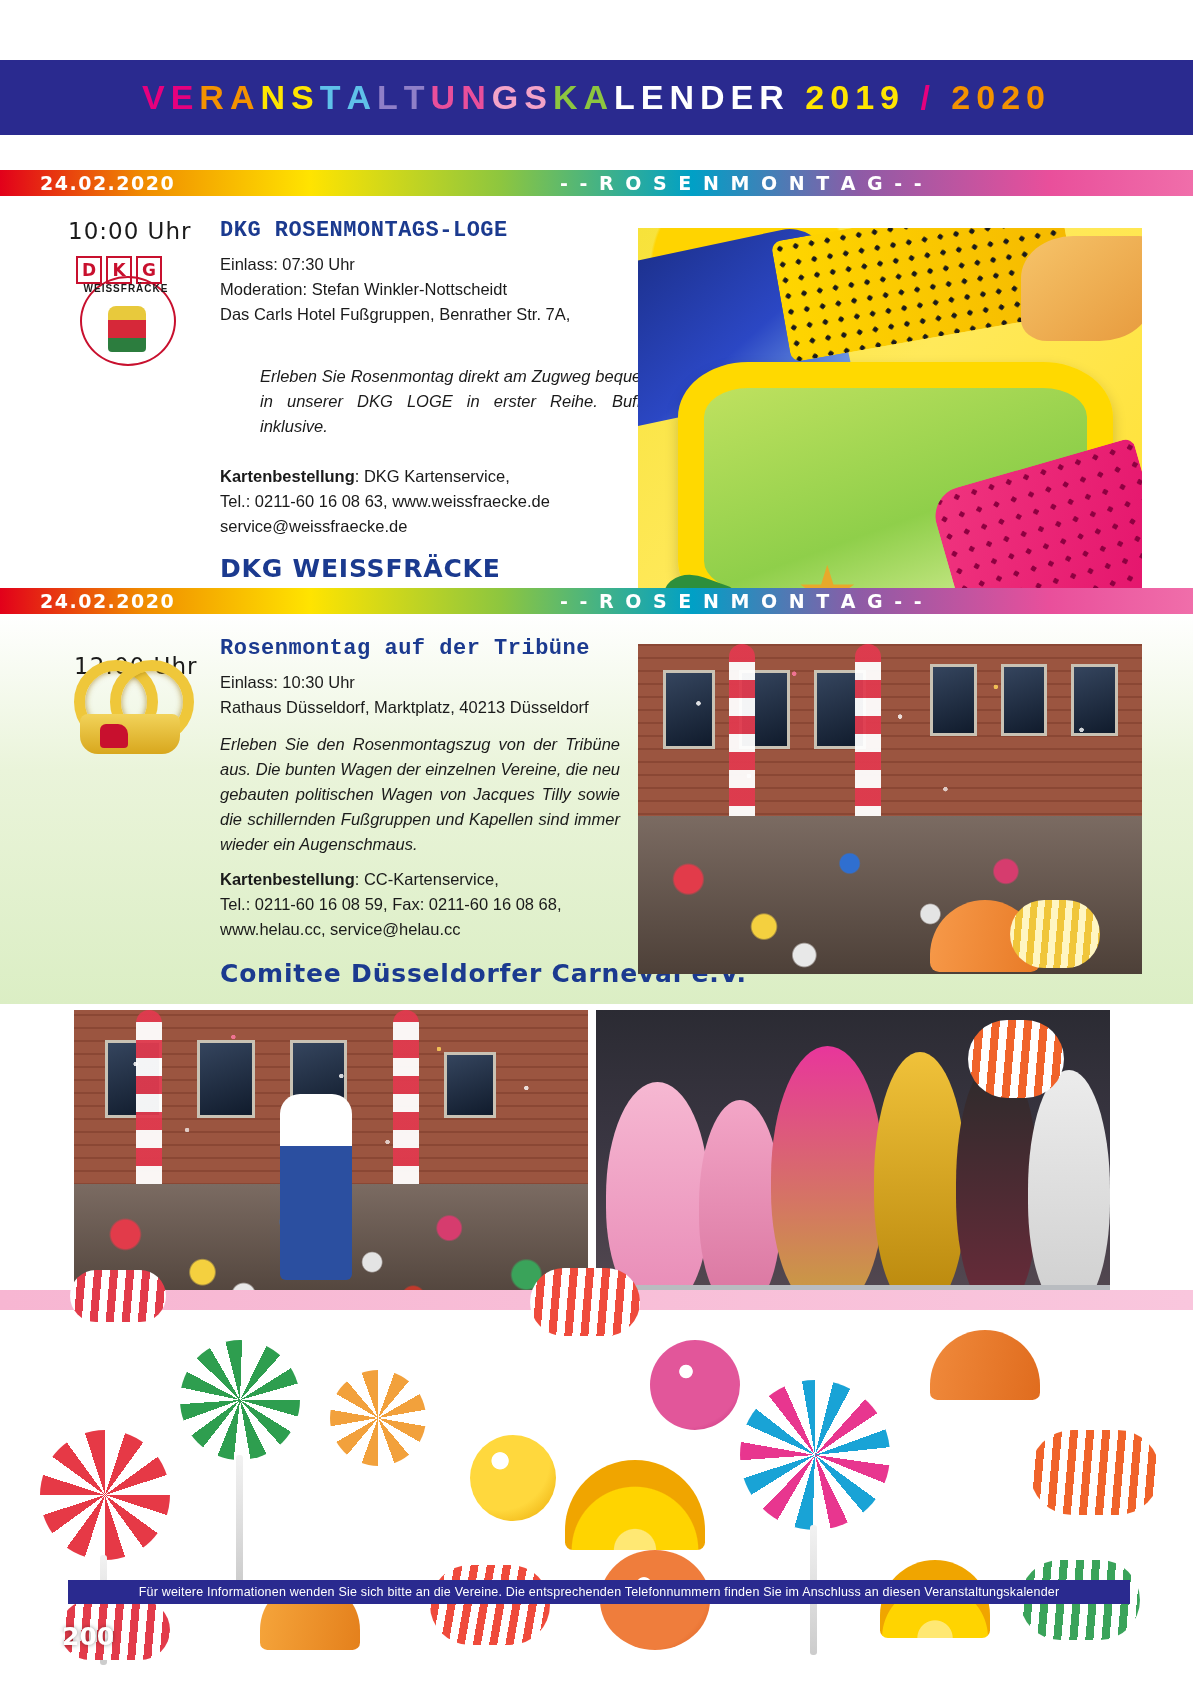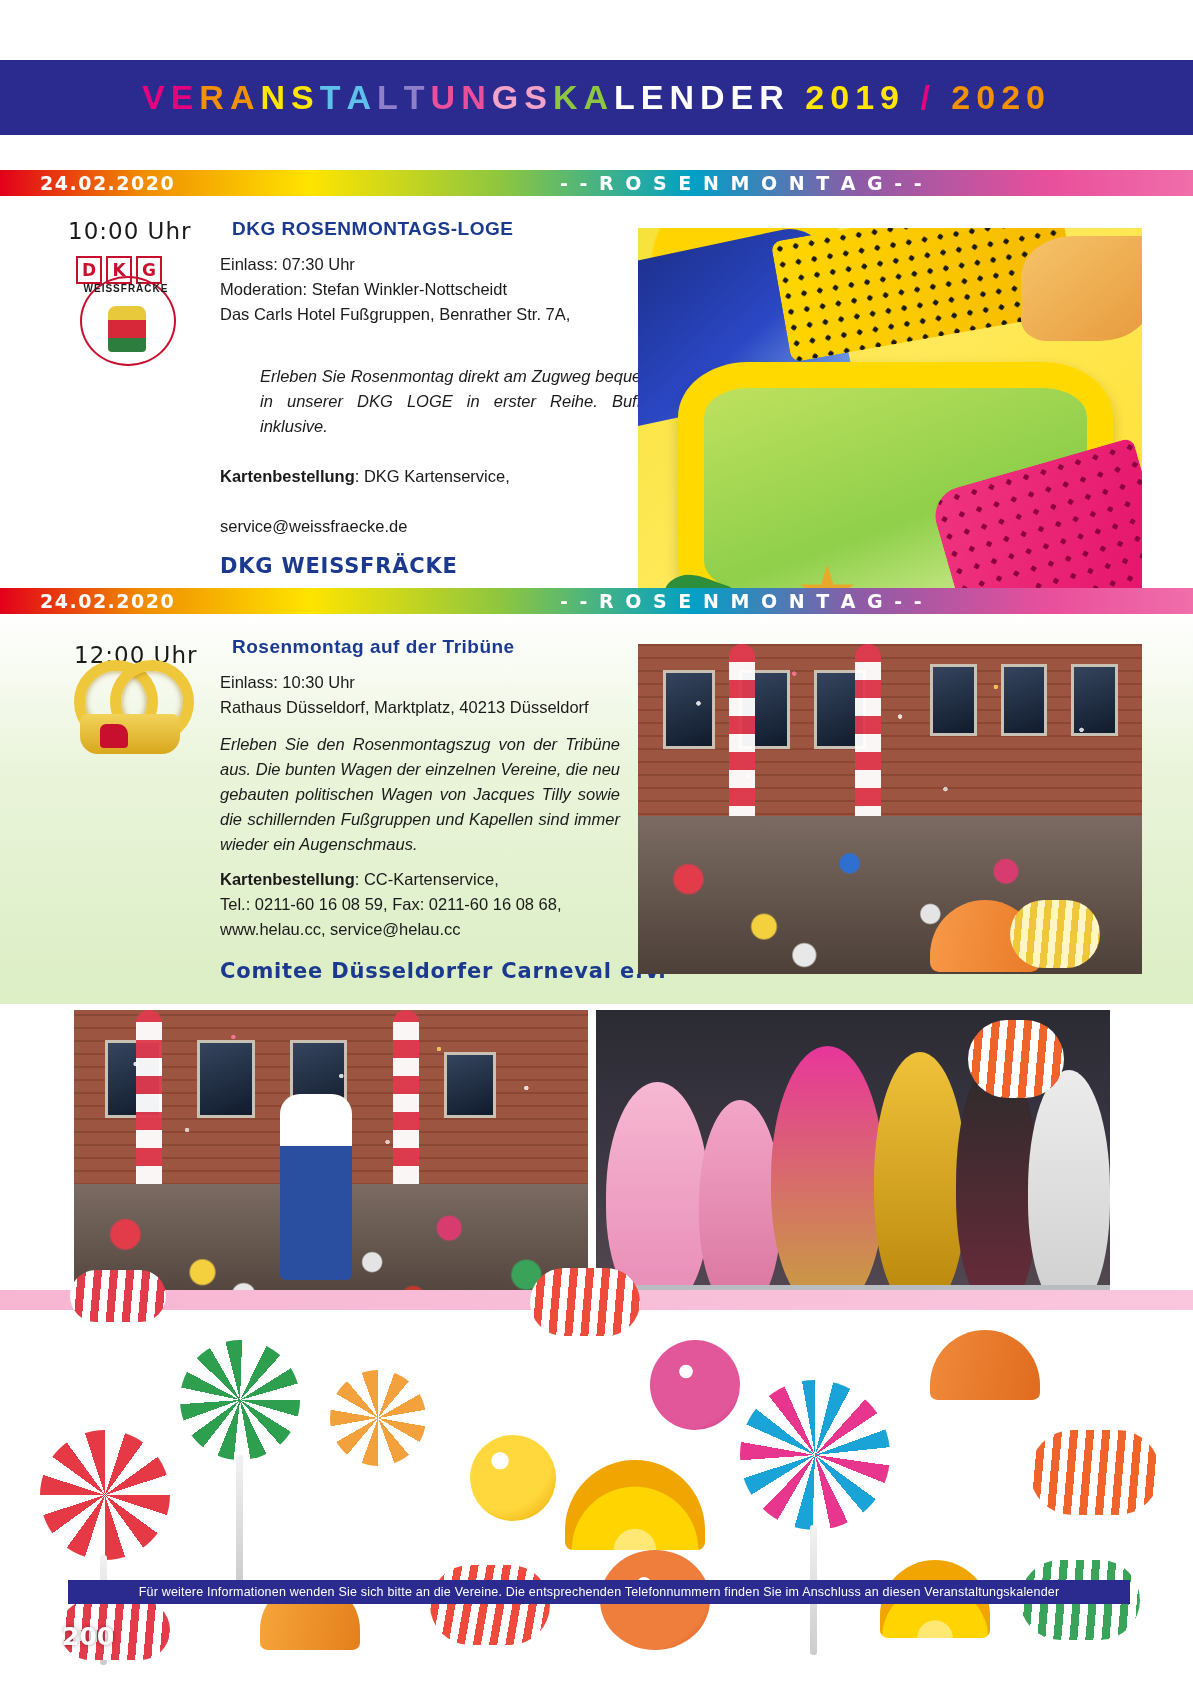--- a/index.html
+++ b/index.html
@@ -49,30 +49,29 @@
     position:absolute;left:0;top:614px;width:1193px;height:390px;
     background:linear-gradient(to bottom,#ffffff 0%,#eaf4da 40%,#dbeec4 100%);
   }
 
   .time{
     position:absolute;
     font-size:23px;color:#1a1a1a;letter-spacing:1px;
     font-family:"DejaVu Sans", sans-serif;
   }
   .title-main{
-    position:absolute;font-size:19px;font-weight:bold;letter-spacing:0.5px;
-    font-family:Liberation Sans, sans-serif;
-    margin-left:12px;
+    position:absolute;font-size:22px;font-weight:bold;letter-spacing:0.5px;
+    font-family:Liberation Mono, monospace;
   }
   .body-text{
     position:absolute;font-size:16.5px;line-height:25px;color:#1a1a1a;
   }
   .body-text.italic{font-style:italic;}
   .org-name{
-    position:absolute;font-size:21px;font-weight:bold;letter-spacing:0.8px;
+    position:absolute;font-size:25px;font-weight:bold;letter-spacing:0.8px;
     font-family:"DejaVu Sans", sans-serif;
   }
 
   
   .photo{position:absolute;overflow:hidden;background:#cfcfcf;}
 
   
   .photo-glasses{
     left:638px;top:228px;width:504px;height:405px;
     background:
@@ -275,20 +274,21 @@
 
     <div class="body-text" style="left:220px;top:56px;width:420px;">Einlass: 07:30 Uhr</div>
     <div class="body-text" style="left:220px;top:81px;width:460px;">Moderation: Stefan Winkler-Nottscheidt</div>
     <div class="body-text" style="left:220px;top:106px;width:420px;">Das Carls Hotel Fußgruppen, Benrather Str. 7A,</div>
 
     <div class="body-text italic" style="left:220px;top:168px;width:395px;text-align:justify;margin-left:40px;">Erleben Sie Rosenmontag direkt am Zugweg bequem in unserer DKG LOGE in erster Reihe. Buffet inklusive.</div>
 
     <div class="body-text" style="left:220px;top:268px;width:420px;">
       <b>Kartenbestellung</b><span>: DKG Kartenservice,</span>
     </div>
+    <div class="body-text" style="left:220px;top:293px;width:430px;">Tel.: 0211-60 16 08 63, www.weissfraecke.de</div>
     <div class="body-text" style="left:220px;top:318px;width:430px;">service@weissfraecke.de</div>
 
     <div class="org-name" style="left:220px;top:358px;color:#1b3a8f;">DKG WEISSFRÄCKE</div>
   </div>
 
   <div class="photo photo-glasses">
     <div class="pg-hat"></div>
     <div class="pg-dots"></div>
     <div class="pg-peach"></div>
     <div class="pg-glass"></div>
@@ -296,21 +296,21 @@
     <div class="pg-star"></div>
     <div class="pg-green"></div>
   </div>
 
   <div class="date-bar" style="top:588px;">
     <div class="date-text">24.02.2020</div>
     <div class="day-text">- -  R O S E N M O N T A G  - -</div>
   </div>
 
   <div class="block2">
-    <div class="time" style="left:74px;top:28px;">12:00 Uhr</div>
+    <div class="time" style="left:74px;top:39px;">12:00 Uhr</div>
     <div class="title-main" style="left:220px;top:22px;color:#1b3a8f;">Rosenmontag auf der Tribüne</div>
 
     <div class="cc-logo" style="top:40px;">
       <div class="cc-ring1"></div>
       <div class="cc-ring2"></div>
       <div class="cc-base"></div>
       <div class="cc-lion"></div>
     </div>
 
     <div class="body-text" style="left:220px;top:56px;width:420px;">Einlass: 10:30 Uhr</div>

